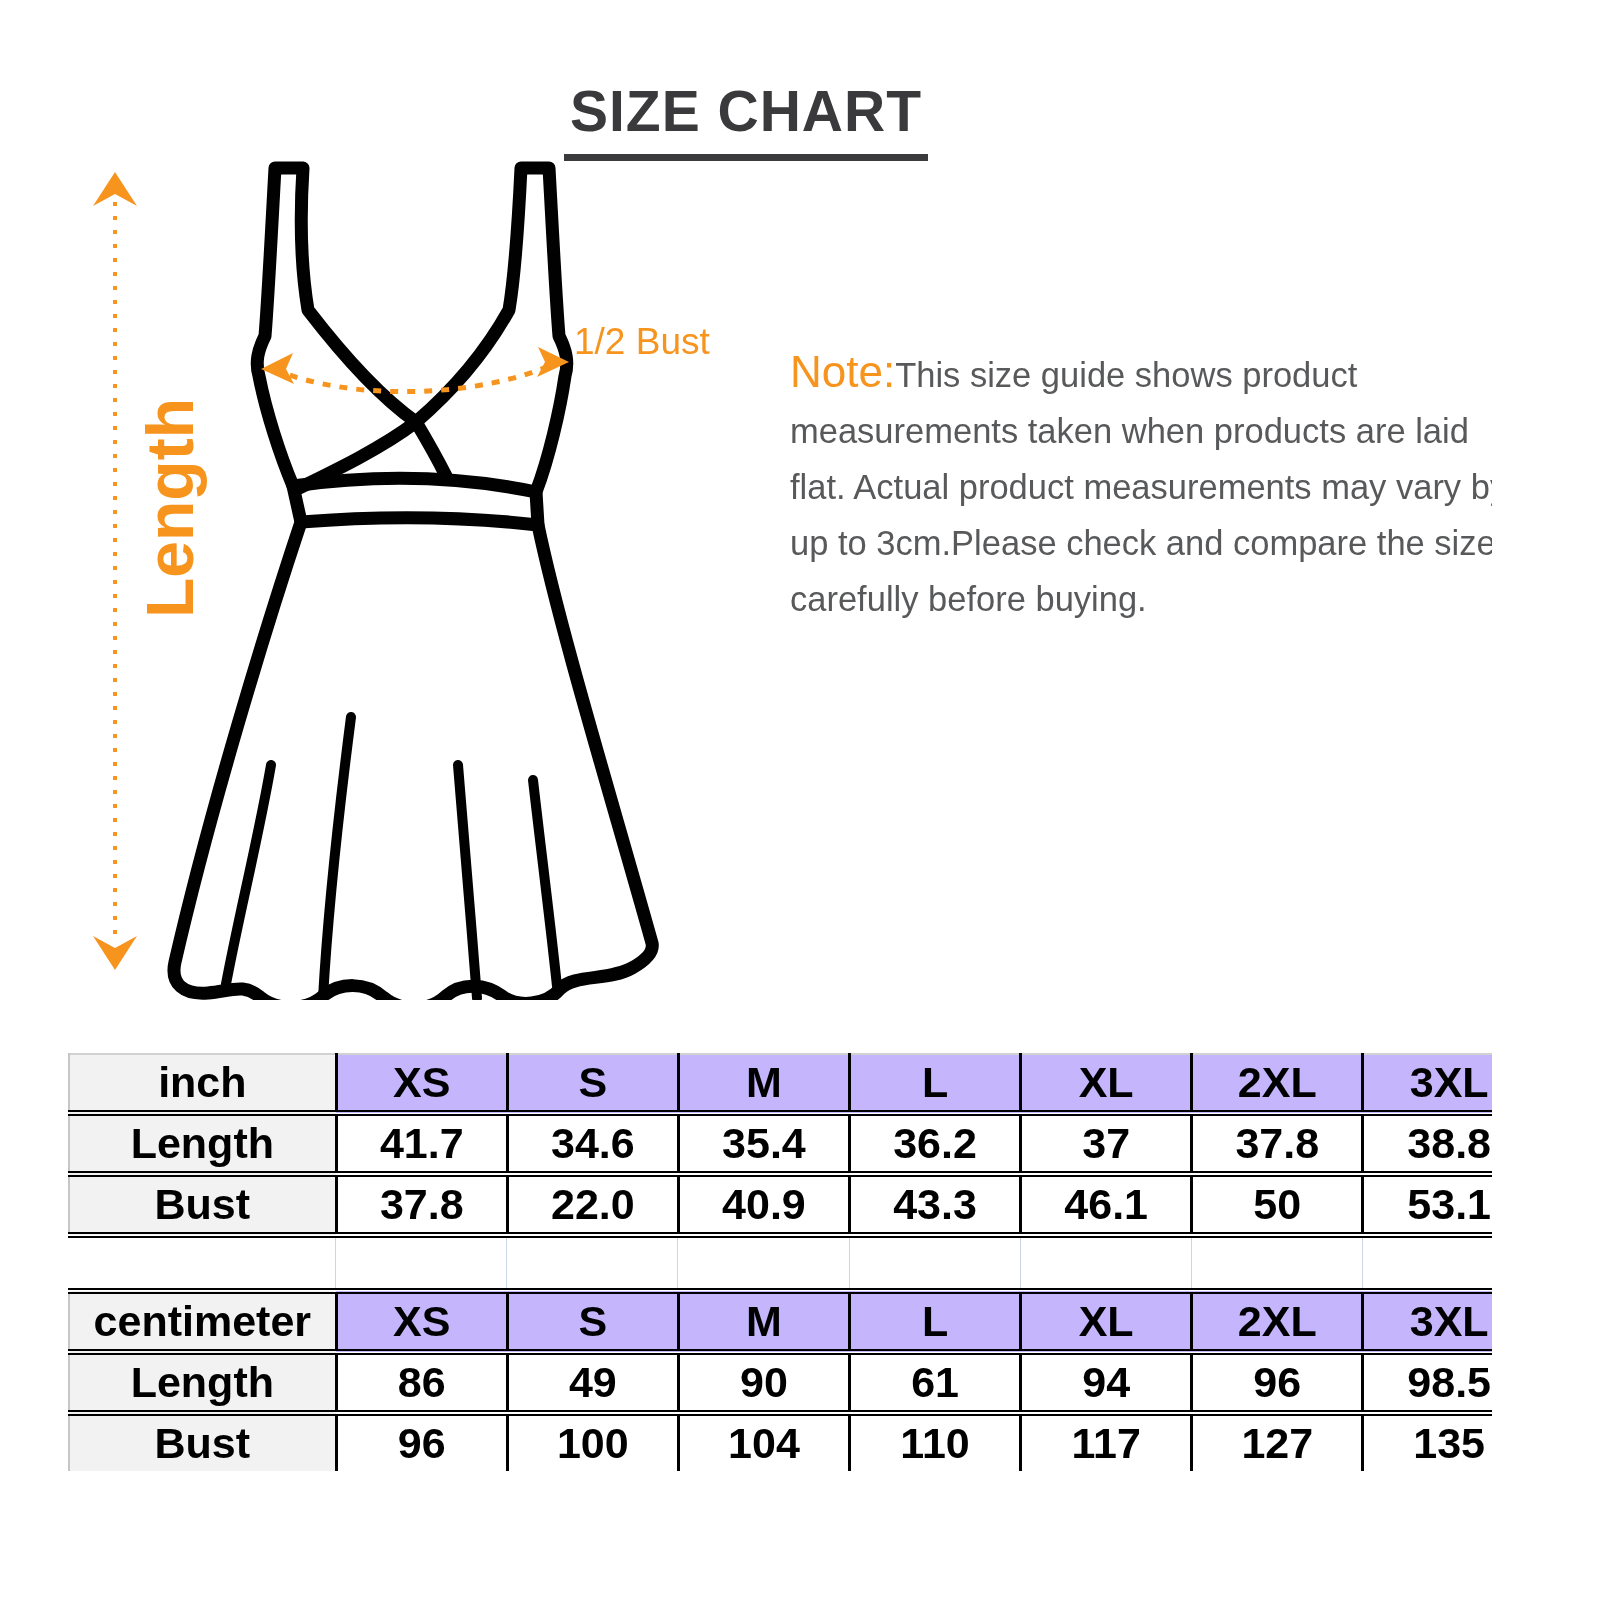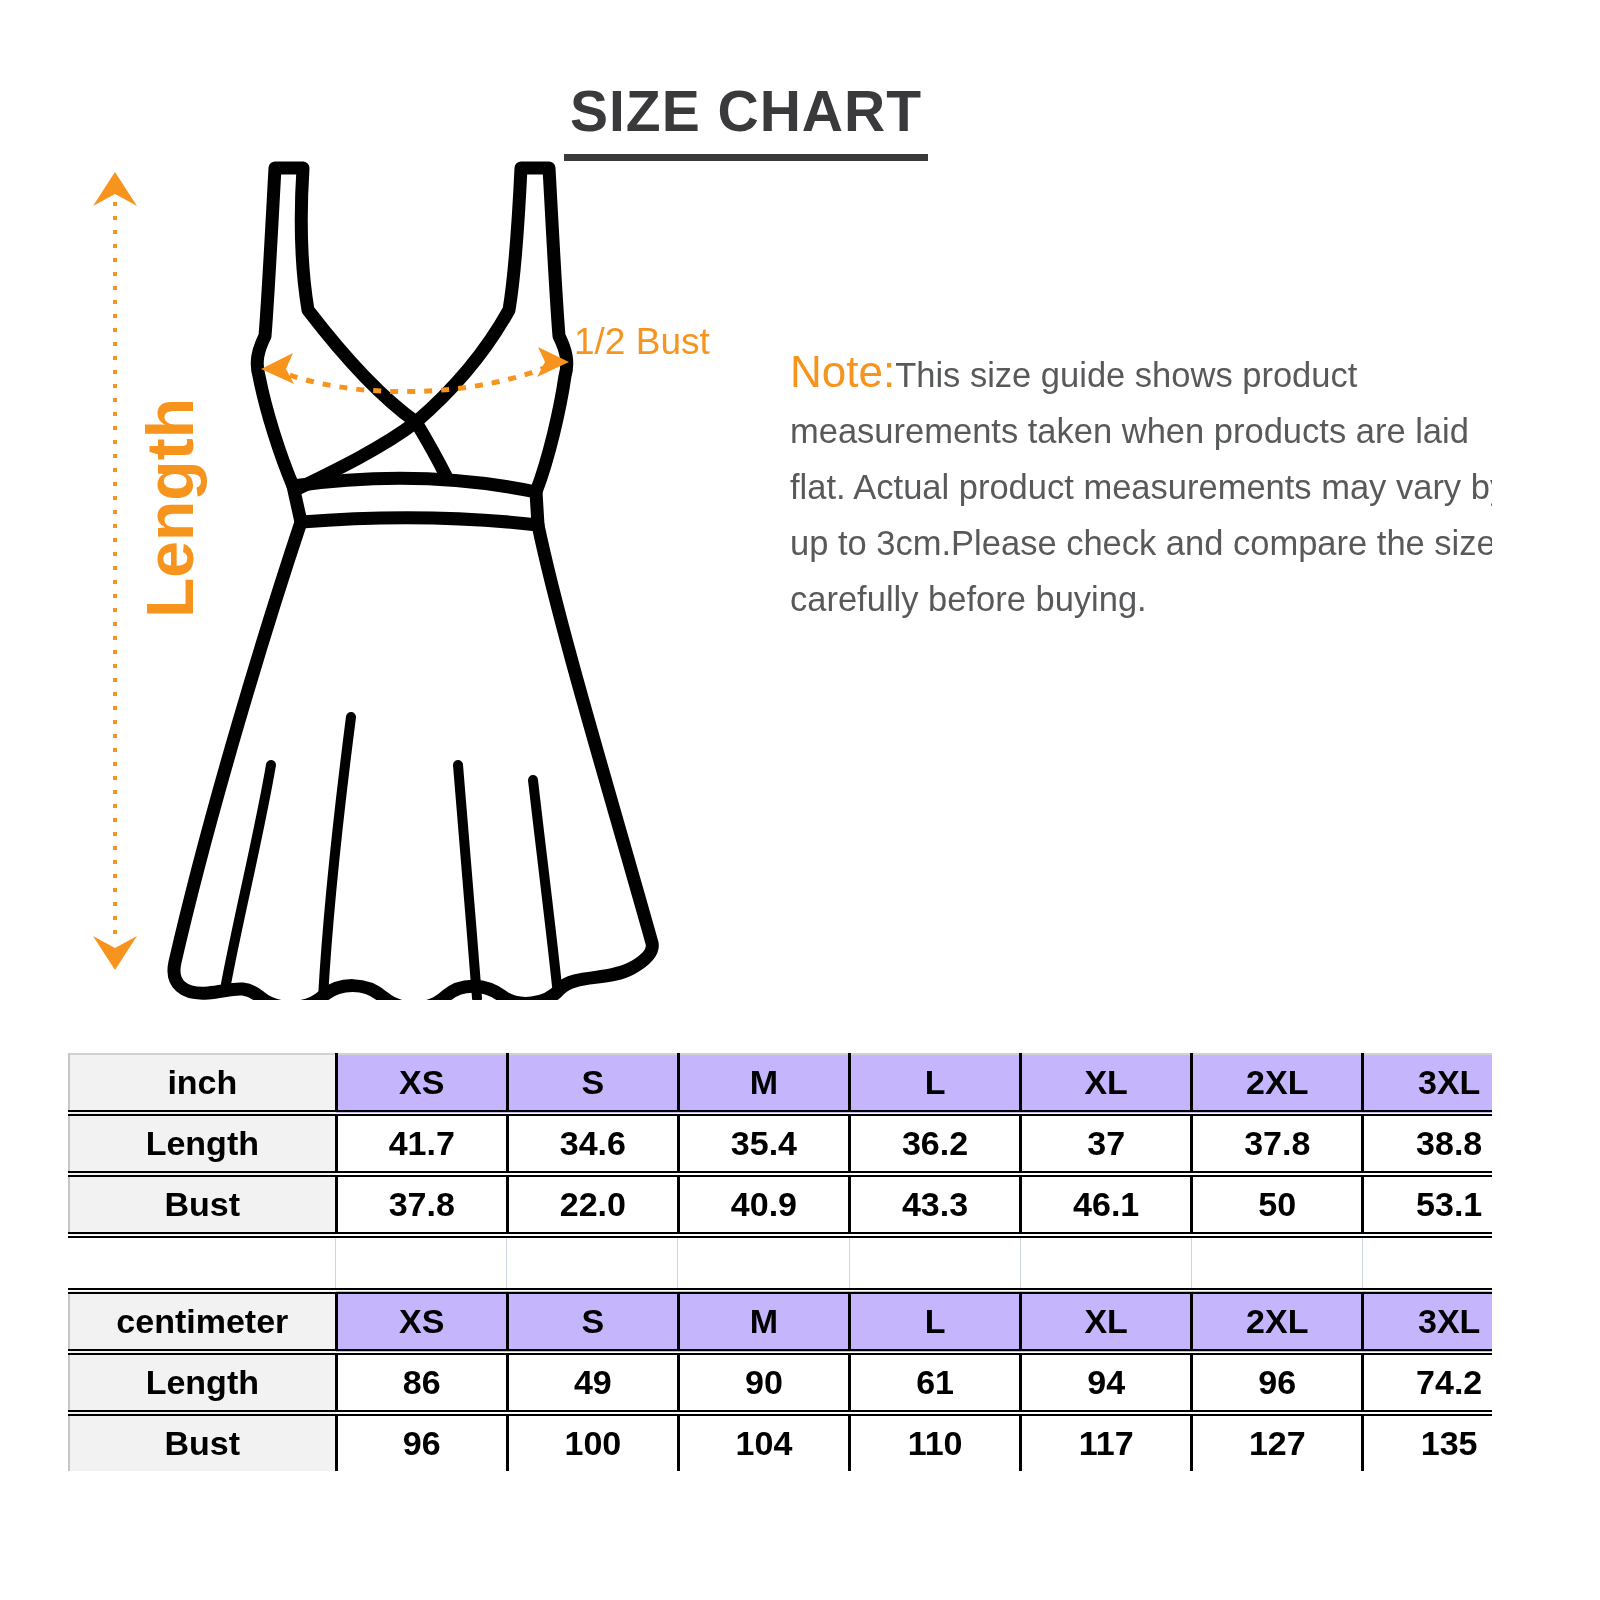--- a/index.html
+++ b/index.html
@@ -39,21 +39,21 @@
   }
   
   .tables{
     position:absolute;left:68px;top:1053px;width:1466px;
   }
   .size-table{
     border-collapse:collapse;table-layout:fixed;width:1466px;
   }
   .size-table th,.size-table td{
     height:55px;padding:0;
-    font-weight:bold;font-size:34px;color:#000;
+    font-weight:bold;font-size:43px;color:#000;
     text-align:center;vertical-align:middle;
     border-left:3px solid #000;
   }
   .size-table th:first-child,.size-table td:first-child{
     border-left:2px solid #c6c6c6;
     background:#f2f2f2;
   }
   .size-table thead th{background:#c4b5fd;}
   .size-table tr{border-bottom:6px double #000;}
   .size-table.inch thead tr{border-top:2px solid #d2d2d2;}
@@ -242,21 +242,21 @@
         </thead>
         <tbody>
           <tr>
             <td>Length</td>
             <td>86</td>
             <td>49</td>
             <td>90</td>
             <td>61</td>
             <td>94</td>
             <td>96</td>
-            <td>74.2</td>
+            <td>98.5</td>
           </tr>
           <tr>
             <td>Bust</td>
             <td>96</td>
             <td>100</td>
             <td>104</td>
             <td>110</td>
             <td>117</td>
             <td>127</td>
             <td>135</td>

